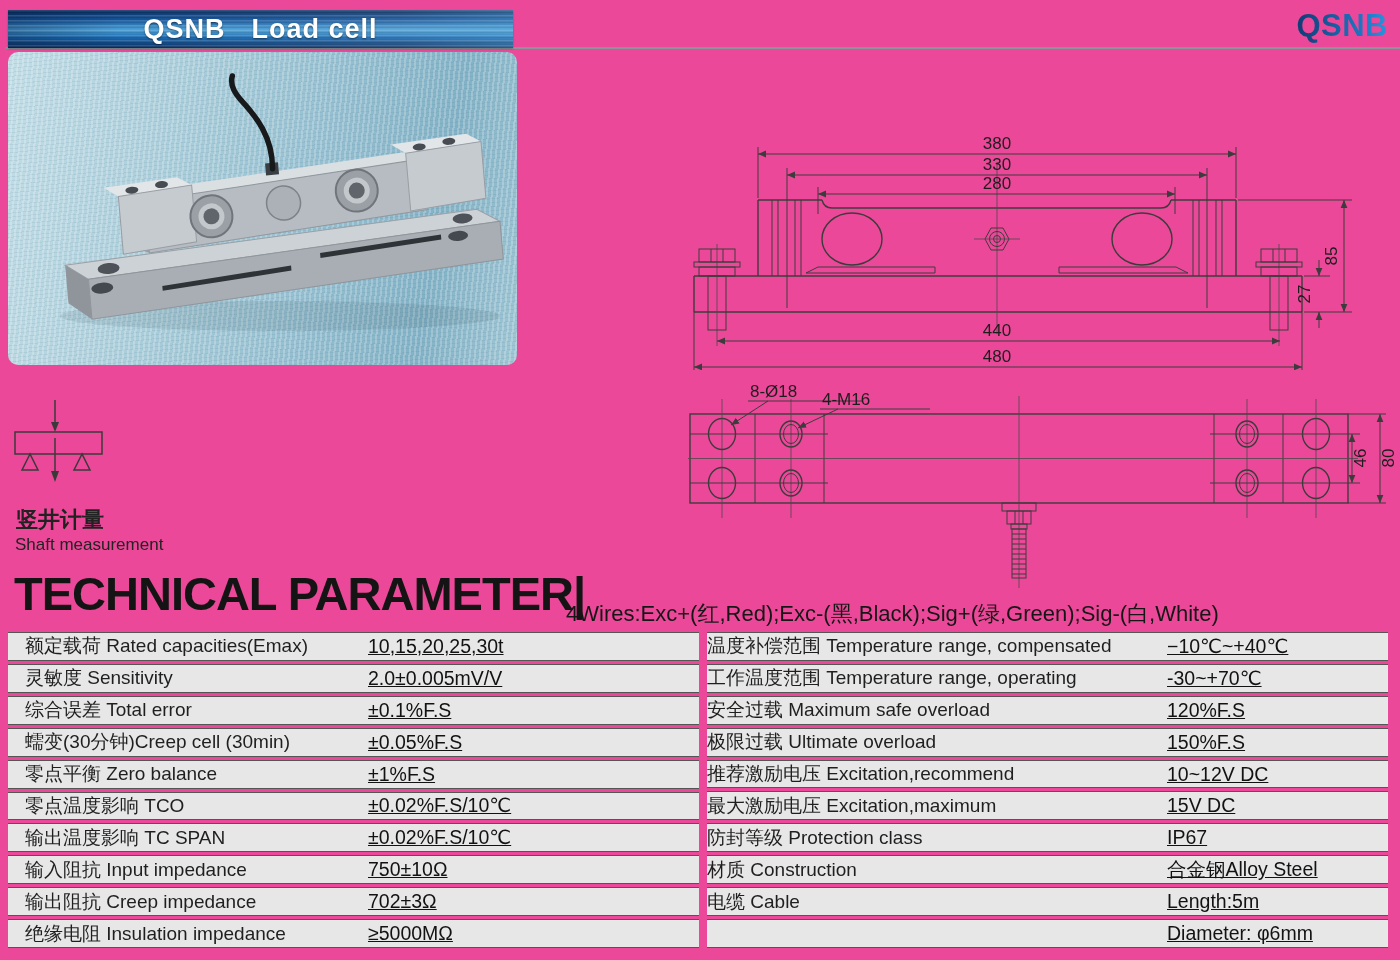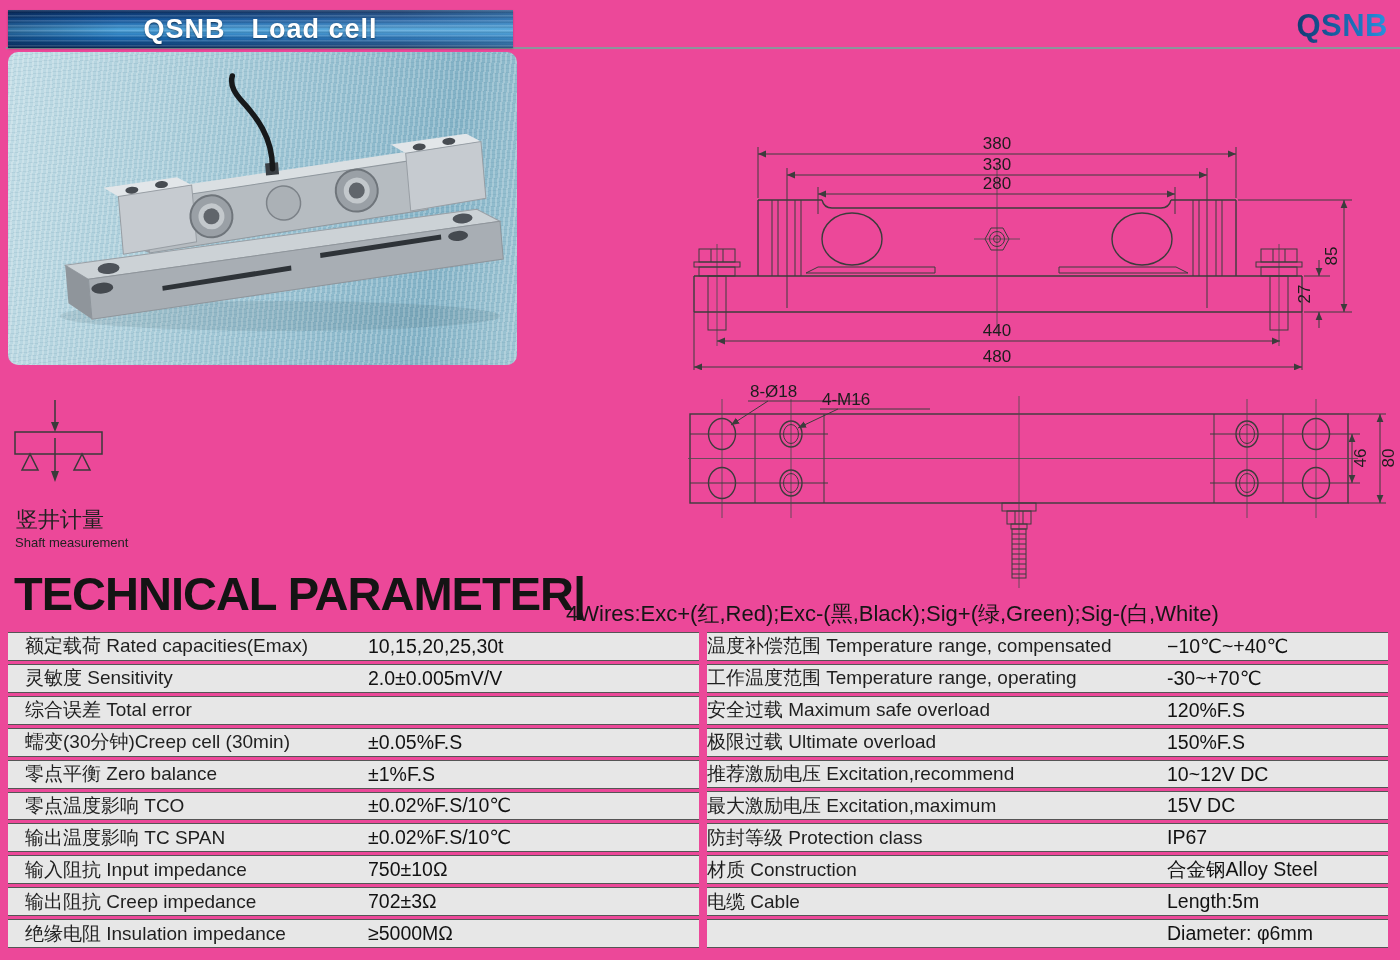--- a/index.html
+++ b/index.html
@@ -32,38 +32,38 @@
   
   .sideview{position:absolute;left:688px;top:112px;}
   .topview{position:absolute;left:688px;top:372px;}
   .minidiag{position:absolute;left:10px;top:398px;}
   svg .ln{stroke:#3c3c3c;stroke-width:1;fill:none;}
   svg .ln2{stroke:#3c3c3c;stroke-width:1.4;fill:none;}
   svg .axis{stroke:#4a4a4a;stroke-width:0.8;fill:none;}
   svg text{font-family:"Liberation Sans","DejaVu Sans",sans-serif;font-size:17px;fill:#1d1d1d;}
 
   
-  .app-zh{position:absolute;left:16px;top:505px;font-size:22px;font-weight:normal;color:#222;}
-  .app-en{position:absolute;left:15px;top:535px;font-size:13px;color:#222;}
+  .app-zh{position:absolute;left:16px;top:505px;font-size:22px;font-weight:bold;color:#222;}
+  .app-en{position:absolute;left:15px;top:535px;font-size:17px;color:#222;}
   .big-title{position:absolute;left:14px;top:566px;font-size:47px;font-weight:700;
              letter-spacing:-1px;color:#141414;white-space:nowrap;}
   .wires{position:absolute;left:566px;top:599px;font-size:22px;color:#161616;white-space:nowrap;}
 
   
   .half{position:absolute;top:632px;height:316px;display:flex;flex-direction:column;row-gap:3px;}
   .half.left{left:8px;width:691px;}
   .half.right{left:707px;width:681px;}
   .row{flex:1;background:#e7e7e7;border-top:1.5px solid #555;border-bottom:1.5px solid #555;
        display:grid;align-items:center;box-sizing:border-box;}
   .half.left  .row{grid-template-columns:360px 1fr;}
   .half.right .row{grid-template-columns:460px 1fr;}
   .cell{white-space:nowrap;overflow:hidden;}
   .cell.label{padding-left:17px;font-size:19px;color:#1f1f1f;}
   .half.right .cell.label{padding-left:0;}
-  .cell.value{font-size:19.5px;color:#121212;}
+  .cell.value{font-size:19.5px;color:#121212;text-decoration:underline;}
 </style>
 </head>
 <body>
 
 <div class="page">
 
   <div class="topline"></div>
 
   <div class="banner">
     <span>QSNB</span>
@@ -295,20 +295,21 @@
         <div class="cell value">10,15,20,25,30t</div>
       </div>
 
       <div class="row">
         <div class="cell label">灵敏度 Sensitivity</div>
         <div class="cell value">2.0±0.005mV/V</div>
       </div>
 
       <div class="row">
         <div class="cell label">综合误差 Total error</div>
+        <div class="cell value">±0.1%F.S</div>
       </div>
 
       <div class="row">
         <div class="cell label">蠕变(30分钟)Creep cell (30min)</div>
         <div class="cell value">±0.05%F.S</div>
       </div>
 
       <div class="row">
         <div class="cell label">零点平衡 Zero balance</div>
         <div class="cell value">±1%F.S</div>

